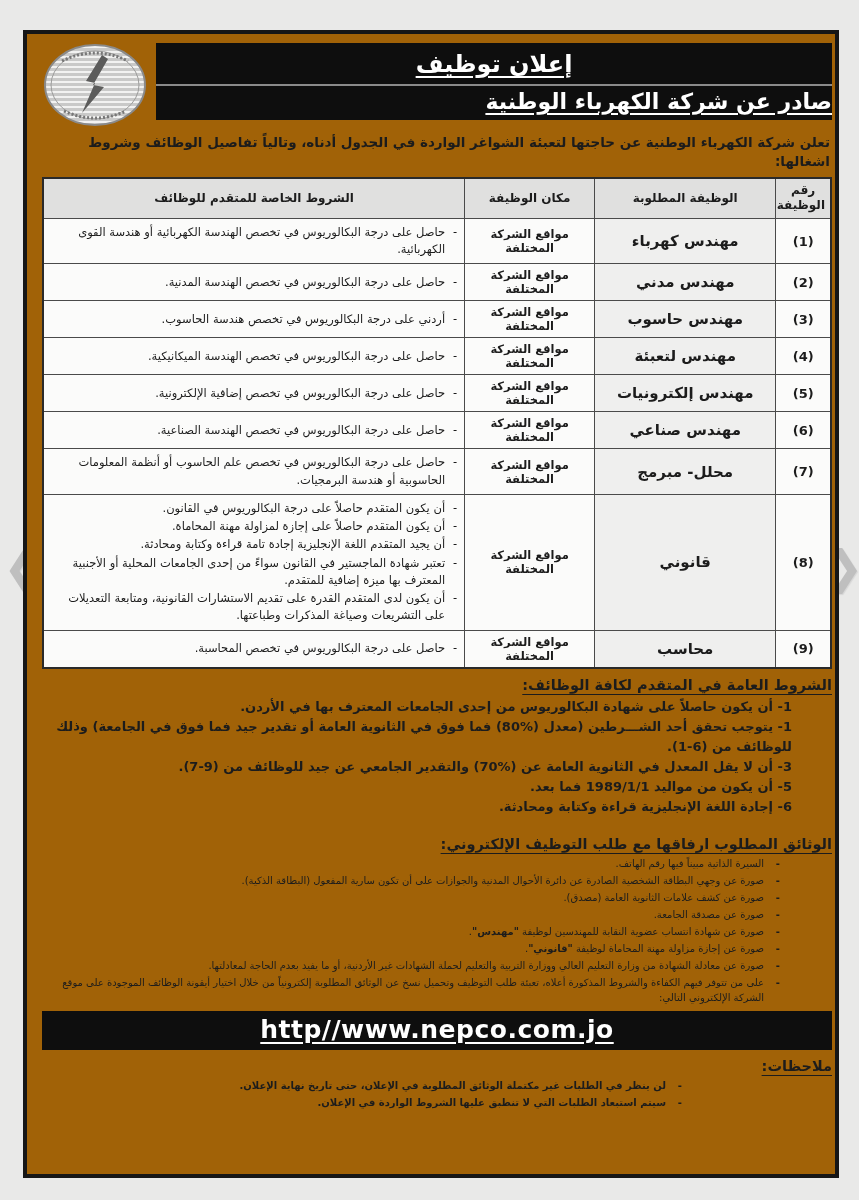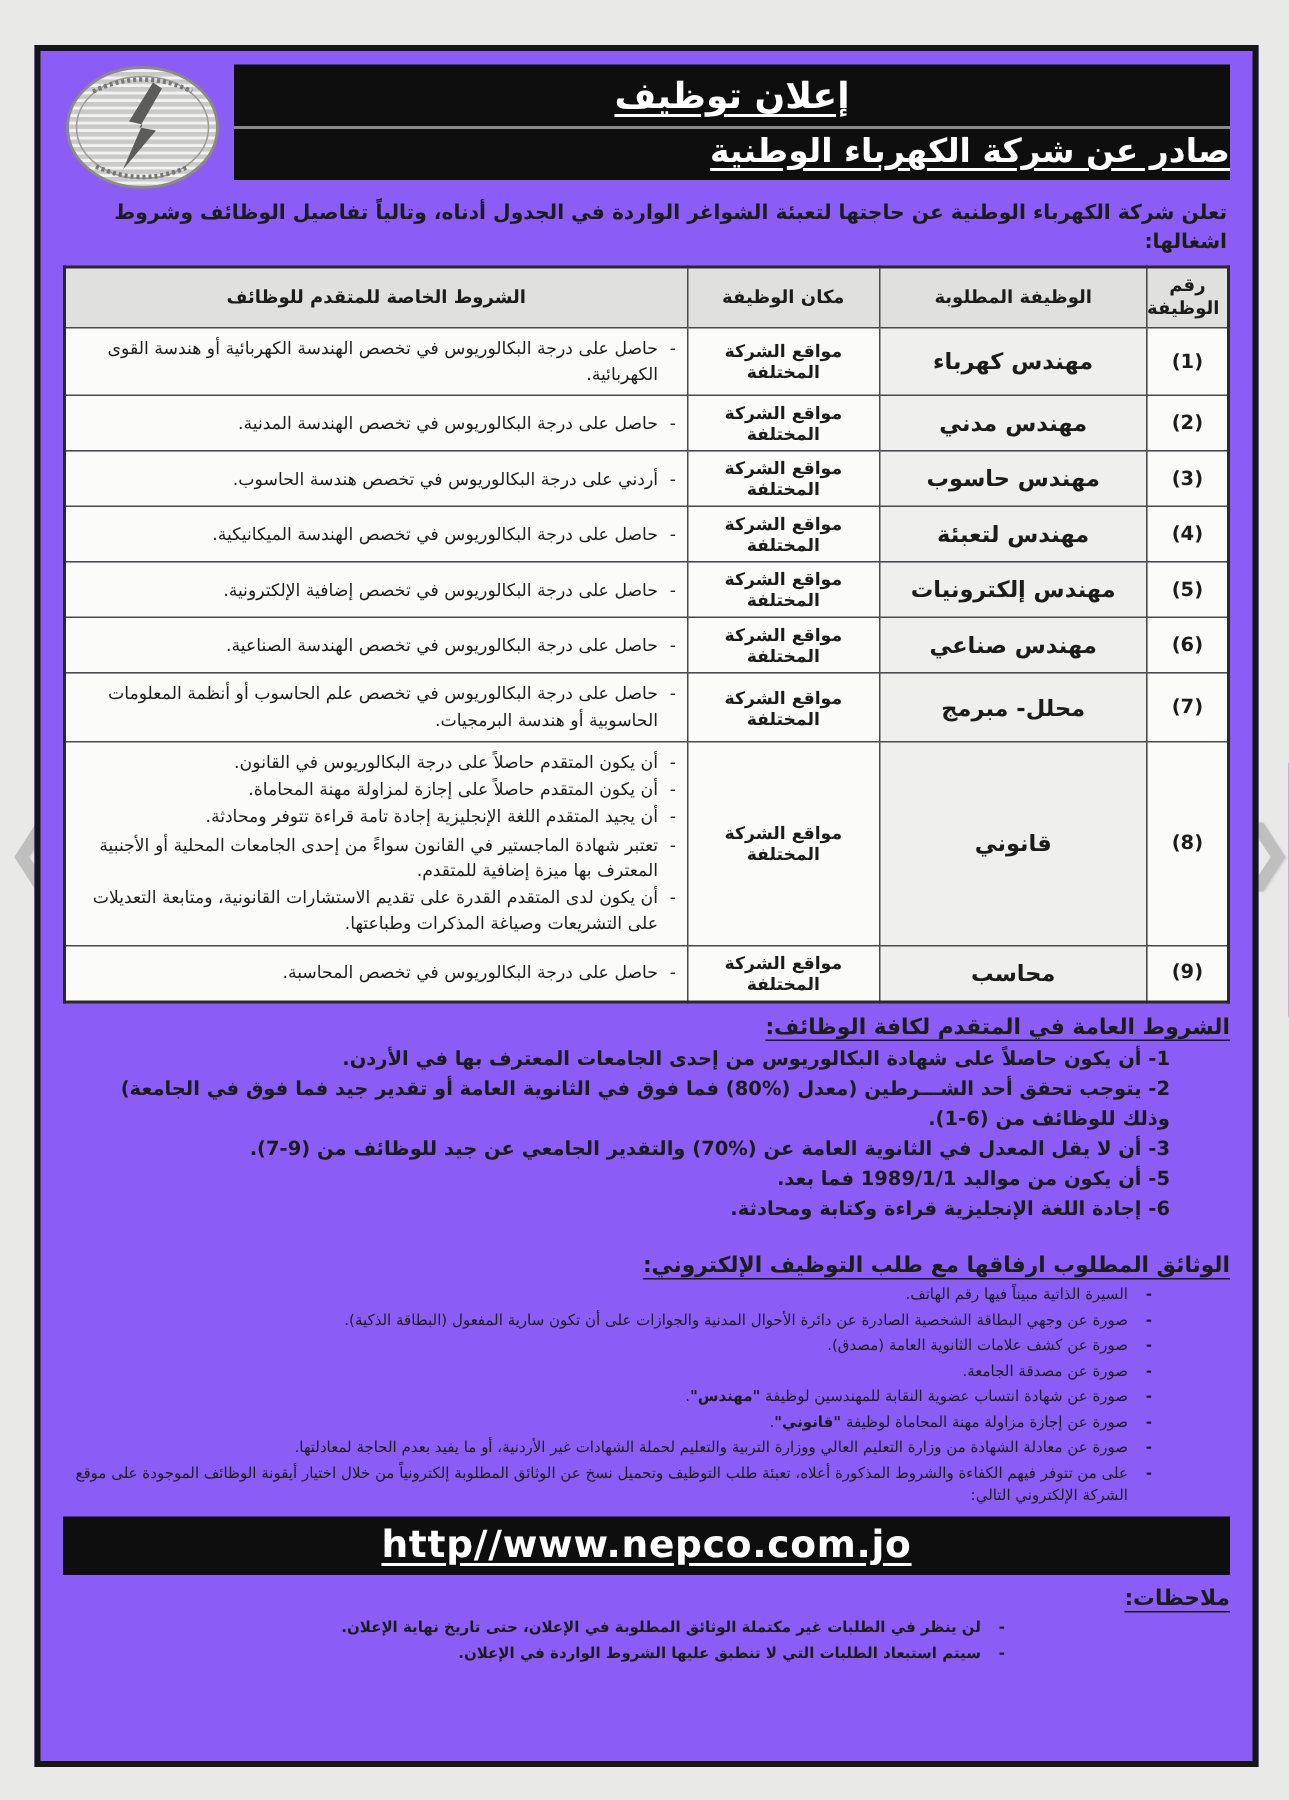--- a/index.html
+++ b/index.html
@@ -18,23 +18,23 @@
     color:#bfbfbf;font-size:46px;line-height:58px;text-align:center;
     cursor:pointer;user-select:none;text-shadow:1px 1px 1px #d6d6d6;
   }
   .nav-chevron.left{left:3px;}
   .nav-chevron.right{right:0px;}
   .nav-chevron.left::before{content:"❮";}
   .nav-chevron.right::before{content:"❯";}
 
   .doc{
     position:absolute;left:23px;right:20px;top:30px;bottom:22px;
-    background:#8b5cf6;
+    background:#a16207;
     border:4px solid #161616;
-    padding:9px 15px 6px 15px;
+    padding:9px 3px 6px 15px;
     direction:rtl;
     overflow:hidden;
   }
 
   
   .header{display:flex;align-items:flex-start;gap:8px;margin-bottom:4px;}
   .banners{flex:1;background:#0e0e0e;padding:2px 0;}
   .banner-title{
     color:#fff;text-align:center;font-weight:bold;font-size:24px;
     padding:5px 0 6px 0;border-bottom:2px solid #8a8a8a;
@@ -213,21 +213,21 @@
             </td>
         </tr>
         <tr>
           <td class="num">(8)</td>
           <td class="job">قانوني</td>
           <td class="loc">مواقع الشركة المختلفة</td>
           <td class="cond">
             <ul class="cond-list">
               <li>أن يكون المتقدم حاصلاً على درجة البكالوريوس في القانون.</li>
               <li>أن يكون المتقدم حاصلاً على إجازة لمزاولة مهنة المحاماة.</li>
-              <li>أن يجيد المتقدم اللغة الإنجليزية إجادة تامة قراءة تتوفر ومحادثة.</li>
+              <li>أن يجيد المتقدم اللغة الإنجليزية إجادة تامة قراءة وكتابة ومحادثة.</li>
               <li>تعتبر شهادة الماجستير في القانون سواءً من إحدى الجامعات المحلية أو الأجنبية المعترف بها ميزة إضافية للمتقدم.</li>
               <li>أن يكون لدى المتقدم القدرة على تقديم الاستشارات القانونية، ومتابعة التعديلات على التشريعات وصياغة المذكرات وطباعتها.</li>
             </ul>
           </td>
         </tr>
         <tr>
           <td class="num">(9)</td>
           <td class="job">محاسب</td>
           <td class="loc">مواقع الشركة المختلفة</td>
           <td class="cond">
@@ -236,21 +236,21 @@
               </ul>
             </td>
         </tr>
       </tbody>
     </table>
 
     <div>
       <div class="section-heading">الشروط العامة في المتقدم لكافة الوظائف:</div>
       <ul class="numbered">
         <li>1- أن يكون حاصلاً على شهادة البكالوريوس من إحدى الجامعات المعترف بها في الأردن.</li>
-        <li>2- يتوجب تحقق أحد الشـــرطين (معدل (%80) فما فوق في الثانوية العامة أو تقدير جيد فما فوق في الجامعة) وذلك للوظائف من (6-1).</li>
+        <li>1- يتوجب تحقق أحد الشـــرطين (معدل (%80) فما فوق في الثانوية العامة أو تقدير جيد فما فوق في الجامعة) وذلك للوظائف من (6-1).</li>
         <li>3- أن لا يقل المعدل في الثانوية العامة عن (%70) والتقدير الجامعي عن جيد للوظائف من (9-7).</li>
         <li>5- أن يكون من مواليد 1989/1/1 فما بعد.</li>
         <li>6- إجادة اللغة الإنجليزية قراءة وكتابة ومحادثة.</li>
       </ul>
     </div>
 
     <div>
       <div class="section-heading">الوثائق المطلوب ارفاقها مع طلب التوظيف الإلكتروني:</div>
       <ul class="dashed docs-list">
         <li><span>السيرة الذاتية مبيناً فيها رقم الهاتف.</span><span class="bold-quote"></span><span></span></li>

